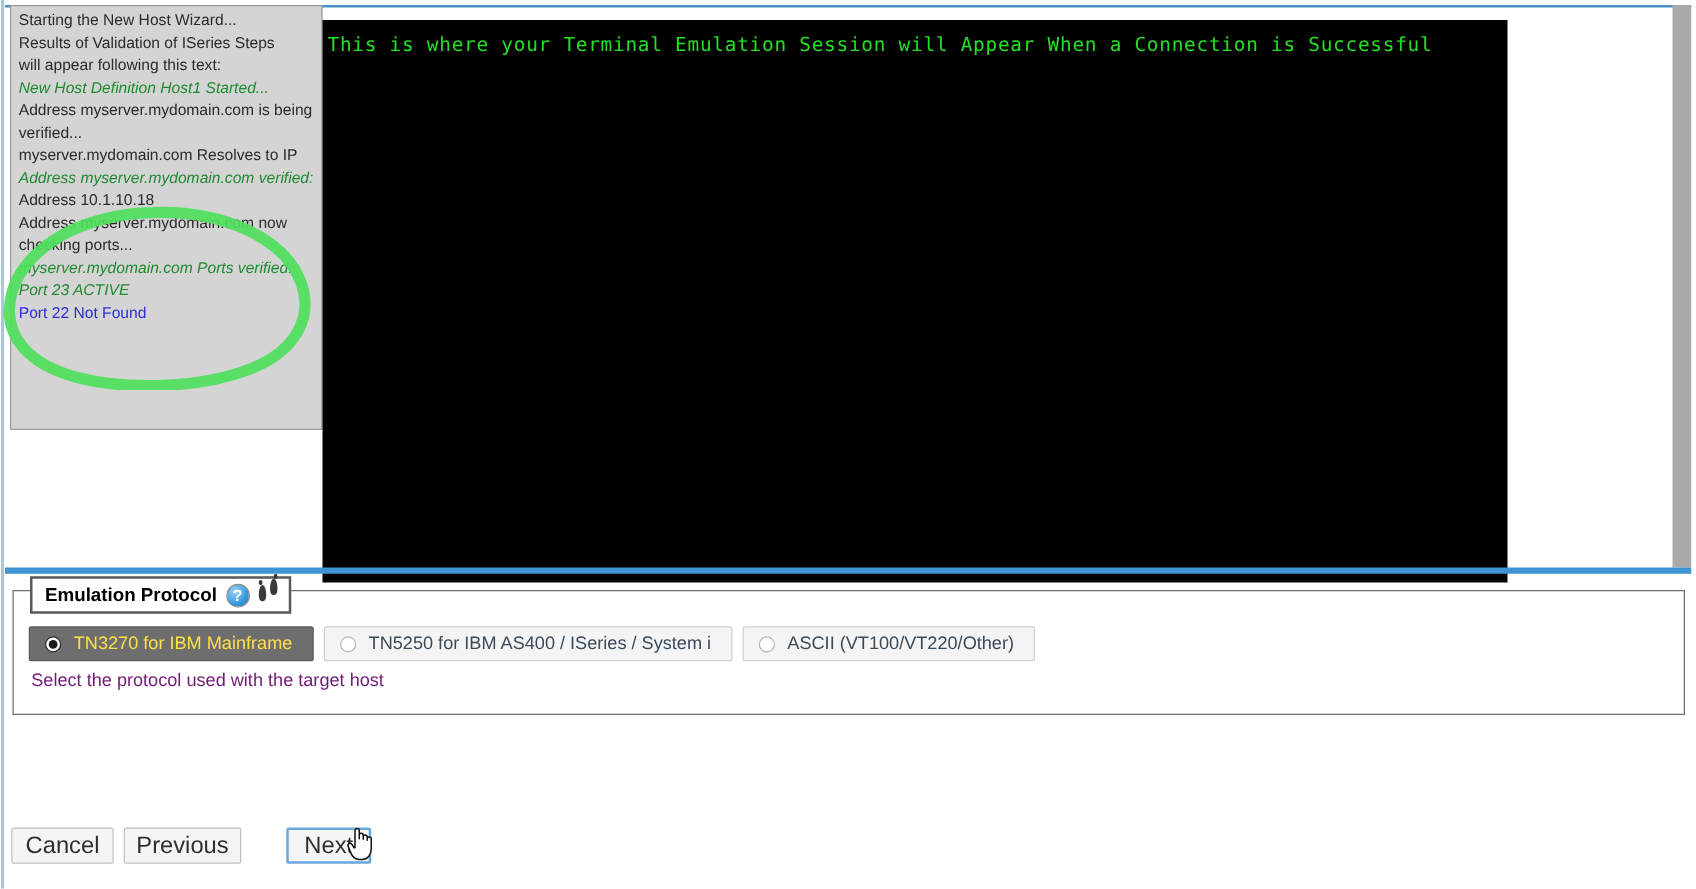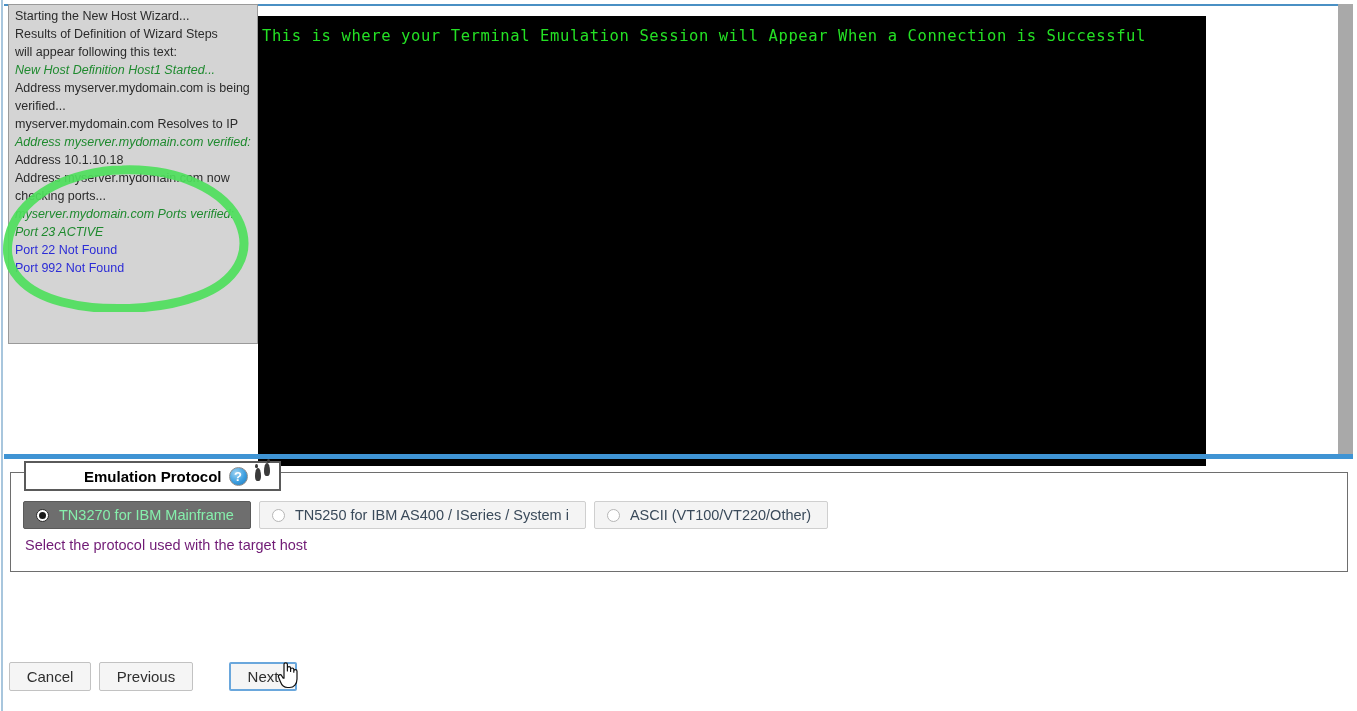--- a/index.html
+++ b/index.html
@@ -129,21 +129,20 @@
     box-sizing: border-box;
     display: flex;
     align-items: center;
     padding: 0 8px 0 10px;
     gap: 7px;
   }
   #protocol-legend .legend-text {
     font-size: 15px;
     font-weight: bold;
     color: #000000;
-    margin-left: 48px;
   }
   .help-icon {
     width: 19px; height: 19px;
     border-radius: 50%;
     background: radial-gradient(circle at 35% 30%, #9fd3f2 0%, #3d9fe0 55%, #1f76b8 100%);
     border: 1px solid #8d8d8d;
     box-sizing: border-box;
     color: #ffffff;
     font-size: 13px;
     font-weight: bold;
@@ -180,21 +179,21 @@
     background: #f4f4f4;
     box-sizing: border-box;
     font-size: 14.5px;
     color: #3a4a5a;
     border-radius: 2px;
     cursor: pointer;
   }
   .proto-option.selected {
     background: #6e6e6e;
     border-color: #5a5a5a;
-    color: #86efac;
+    color: #fde047;
     justify-content: flex-end;
   }
   .radio-dot {
     width: 13px; height: 13px;
     border-radius: 50%;
     background: #ffffff;
     border: 1px solid #b6b6b6;
     box-sizing: border-box;
     flex: 0 0 auto;
     position: relative;
@@ -224,21 +223,21 @@
     left: 0px; top: 659px;
     width: 1357px; height: 52px;
   }
   .wizard-btn {
     position: absolute;
     top: 3px;
     height: 29px;
     background: #f5f5f5;
     border: 1px solid #c2c2c2;
     box-sizing: border-box;
-    font-size: 15px;
+    font-size: 19px;
     color: #2f2f2f;
     font-family: "Liberation Sans", sans-serif;
     border-radius: 2px;
     cursor: pointer;
     padding: 0;
   }
   #btn-cancel   { left: 9px;   width: 82px; }
   #btn-previous { left: 99px;  width: 94px; }
   #btn-next {
     left: 229px; width: 68px;
@@ -257,34 +256,33 @@
 
 <div id="app-window">
 
   <div class="window-edge-left"></div>
   <div class="window-edge-right"></div>
   <div class="split-top-rule"></div>
 
   <div id="log-pane">
     <div id="log-lines">
         <div class="log-line">Starting the New Host Wizard...</div>
-        <div class="log-line">Results of Definition of Wizard Steps</div>
+        <div class="log-line">Results of Validation of ISeries Steps</div>
         <div class="log-line">will appear following this text:</div>
         <div class="log-line status-green">New Host Definition Host1 Started...</div>
         <div class="log-line">Address myserver.mydomain.com is being</div>
         <div class="log-line">verified...</div>
         <div class="log-line">myserver.mydomain.com Resolves to IP</div>
         <div class="log-line status-green">Address myserver.mydomain.com verified:</div>
         <div class="log-line">Address 10.1.10.18</div>
         <div class="log-line">Address myserver.mydomain.com now</div>
         <div class="log-line">checking ports...</div>
         <div class="log-line status-green">myserver.mydomain.com Ports verified:</div>
         <div class="log-line status-green">Port 23 ACTIVE</div>
         <div class="log-line status-blue">Port 22 Not Found</div>
-        <div class="log-line status-blue">Port 992 Not Found</div>
       </div>
   </div>
 
   <svg id="annotation-ellipse" viewBox="0 0 258 150" xmlns="http://www.w3.org/2000/svg">
     <path d="M 122 8
              C 178 6 226 28 240 62
              C 252 92 236 120 198 134
              C 158 149 100 150 62 140
              C 24 130 4 108 8 80
              C 12 50 40 24 84 13

